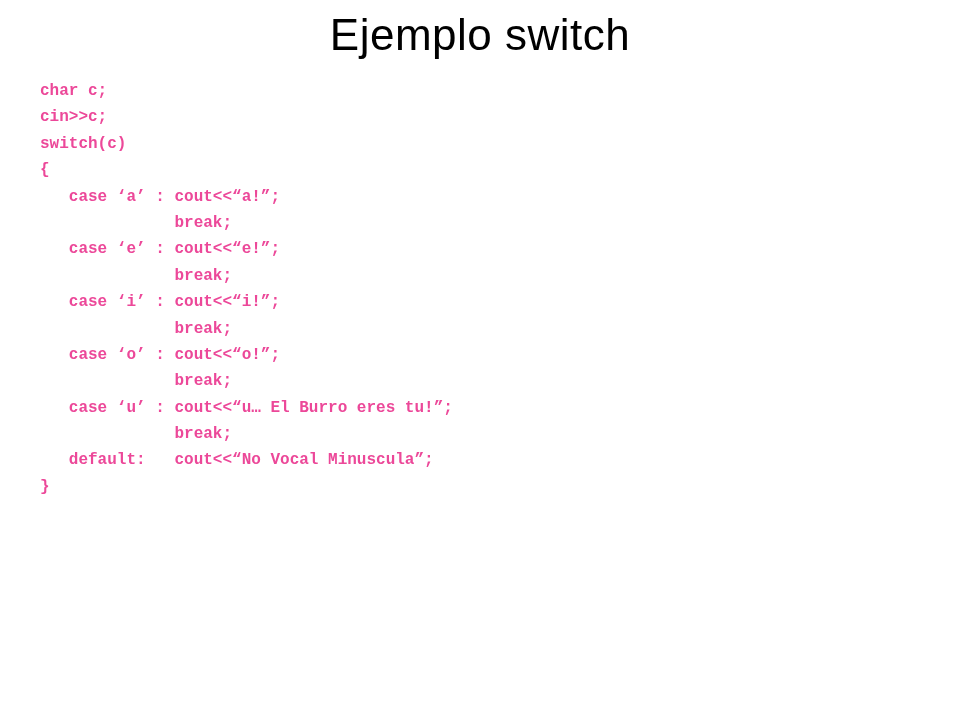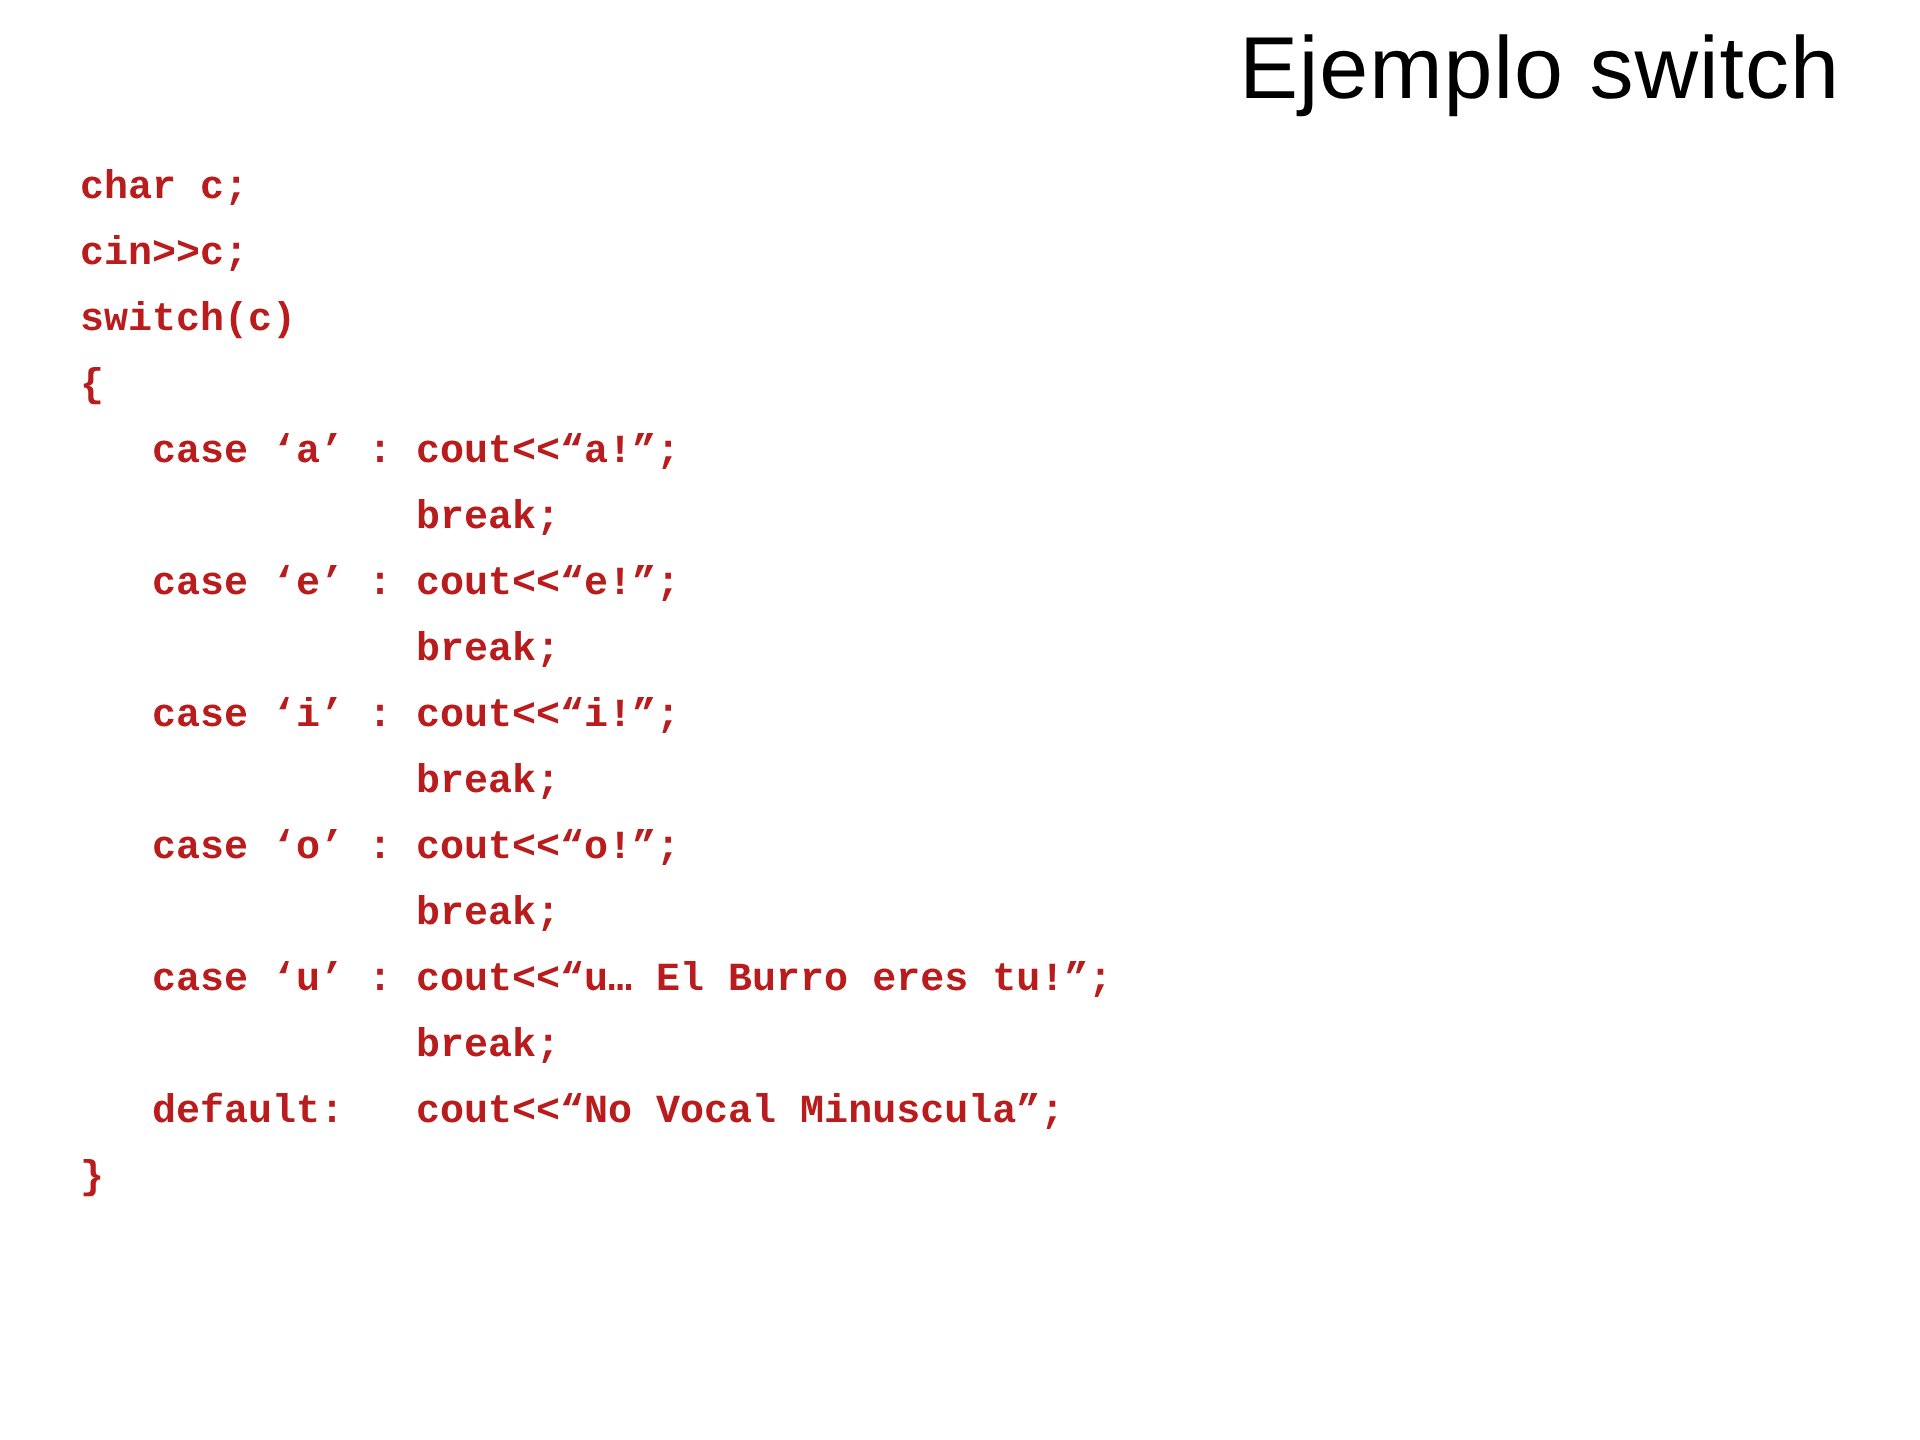--- a/index.html
+++ b/index.html
@@ -11,30 +11,30 @@
       width: 960px;
       height: 720px;
       background: #ffffff;
       font-family: Arial, Helvetica, sans-serif;
       padding: 10px 40px 40px 40px;
       overflow: hidden;
     }
     .title {
       font-size: 44px;
       font-weight: 400;
-      text-align: right;
+      text-align: center;
       color: #000000;
       margin-bottom: 18px;
       letter-spacing: 0.5px;
     }
     .code-block {
       font-family: "Courier New", Courier, monospace;
-      font-size: 20px;
+      font-size: 16px;
       font-weight: bold;
-      color: #b91c1c;
+      color: #ec4899;
       line-height: 1.65;
       white-space: pre;
     }
   </style>
 </head>
 <body>
 
 <h1 class="title">Ejemplo switch</h1>
 
 <div class="code-block"><span>char c;</span>

